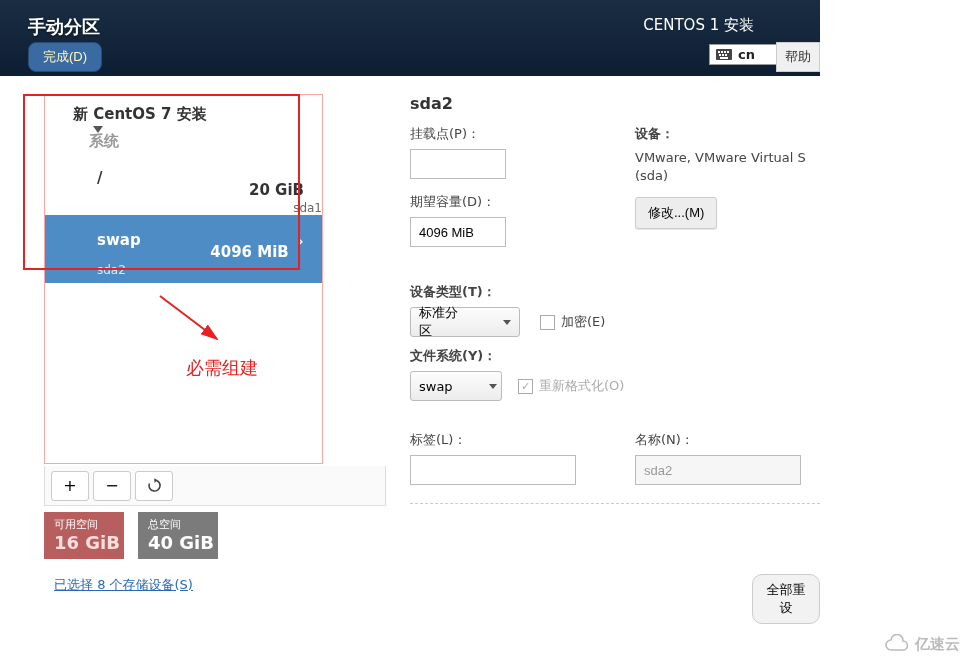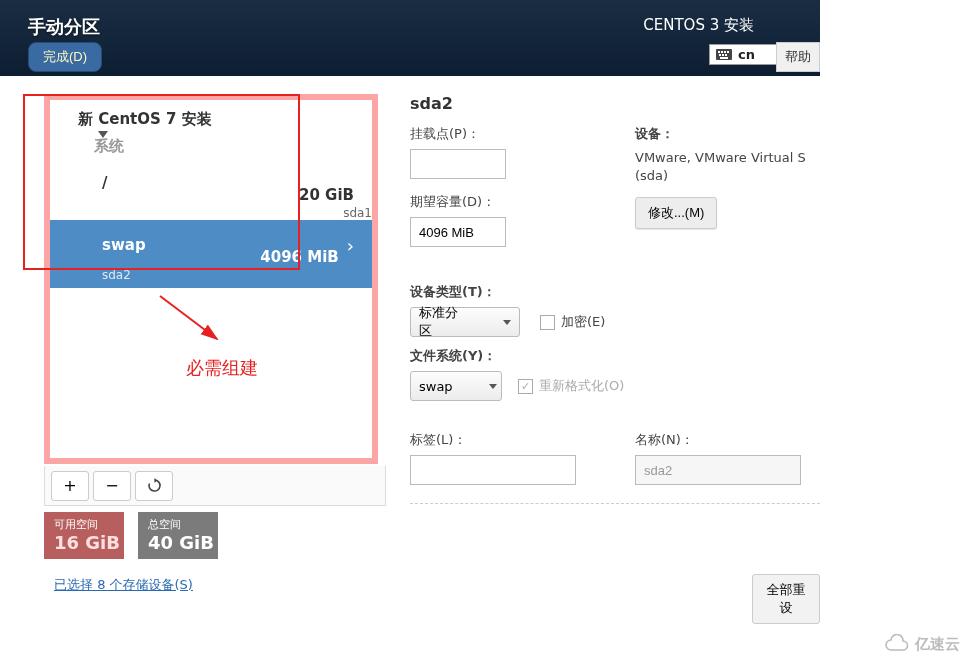--- a/index.html
+++ b/index.html
@@ -9,21 +9,21 @@
 .header-title { position: absolute; left: 28px; top: 15px; font-size: 18px; font-weight: bold; text-shadow: 0 1px 2px rgba(0,0,0,0.6); }
 .done-btn { position: absolute; left: 28px; top: 42px; background: #3a6aa2; color: #fef9c3; border: 1px solid #2a4a72; border-radius: 8px; padding: 5px 14px; font-size: 13px; cursor: pointer; }
 .installer-title { position: absolute; right: 66px; top: 16px; font-size: 15px; }
 .lang-box { position: absolute; right: 42px; top: 44px; background: #fff; border: 1px solid #999; padding: 2px 22px 2px 6px; display: flex; align-items: center; gap: 6px; }
 .kbd-icon svg { display: block; }
 .lang-text { color: #222; font-size: 13px; font-weight: bold; }
 .help-btn { position: absolute; right: 0; top: 42px; background: #f0f0f0; border: 1px solid #ccc; padding: 5px 8px; font-size: 13px; color: #333; cursor: pointer; }
 
 .main { position: absolute; top: 76px; left: 0; width: 820px; height: 534px; background: #fff; }
 
-.left-pane { position: absolute; left: 44px; top: 18px; width: 334px; height: 370px; border: 6px solid #fca5a5; }
+.left-pane { position: absolute; left: 44px; top: 18px; width: 279px; height: 370px; border: 1px solid #fca5a5; }
 .red-box { position: absolute; left: 23px; top: 18px; width: 277px; height: 176px; border: 2px solid #e62121; z-index: 5; pointer-events: none; }
 
 .tree-header { padding: 10px 0 4px 28px; font-size: 15px; font-weight: bold; color: #333; }
 .tree-caret { position: absolute; left: 48px; top: 31px; width: 0; height: 0; border-left: 5px solid transparent; border-right: 5px solid transparent; border-top: 7px solid #555; }
 .tree-system { padding: 4px 0 2px 44px; color: #999; font-size: 15px; font-weight: bold; }
 
 .part-row { display: flex; justify-content: space-between; align-items: center; padding: 4px 18px 4px 52px; }
 .part-name { font-size: 15px; font-weight: bold; color: #333; }
 .part-dev { font-size: 12px; color: #666; padding-left: 52px; margin-top: -2px; text-align: right; }
 .part-size { font-size: 15px; font-weight: bold; color: #333; margin-top: 24px; }
@@ -60,32 +60,32 @@
 
 .dropdown { width: 110px; height: 30px; border: 1px solid #bbb; background: linear-gradient(#fdfdfd,#ececec); border-radius: 3px; display: flex; align-items: center; justify-content: space-between; padding: 0 8px; font-size: 13px; cursor: pointer; gap: 36px; }
 .dd-caret { width: 0; height: 0; border-left: 4px solid transparent; border-right: 4px solid transparent; border-top: 5px solid #555; }
 
 .chk-row { display: flex; align-items: center; gap: 6px; font-size: 13px; color: #444; }
 .chk-row.disabled { color: #aaa; }
 .chk { width: 15px; height: 15px; border: 1px solid #aaa; background: #fff; display: inline-flex; align-items: center; justify-content: center; font-size: 11px; color: #aaa; }
 
 .sep { border-top: 1px dashed #ccc; margin: 18px 0 14px 0; }
 
-.reset-btn { position: absolute; left: 752px; top: 498px; background: #f2f2f2; border: 1px solid #ccc; border-radius: 3px; padding: 6px 10px; font-size: 13px; cursor: pointer; }
+.reset-btn { position: absolute; left: 752px; top: 498px; background: #f2f2f2; border: 1px solid #ccc; border-radius: 10px; padding: 6px 10px; font-size: 13px; cursor: pointer; }
 
 .watermark { position: absolute; right: 6px; bottom: 2px; z-index: 50; pointer-events: none; display: flex; align-items: center; gap: 4px; color: #bbb; font-size: 15px; font-weight: bold; }
 .watermark svg { display: block; }
 </style>
 </head>
 <body>
 
 <div class="header">
   <div class="header-title">手动分区</div>
   <button class="done-btn">完成(D)</button>
-  <div class="installer-title">CENTOS 3 安装</div>
+  <div class="installer-title">CENTOS 1 安装</div>
   <div class="lang-box">
     <span class="kbd-icon">
       <svg width="16" height="11" viewBox="0 0 16 11">
           <rect x="0" y="0" width="16" height="11" fill="#444" rx="1"></rect>
           <rect x="2" y="2" width="2" height="2" fill="#fff"></rect>
           <rect x="5" y="2" width="2" height="2" fill="#fff"></rect>
           <rect x="8" y="2" width="2" height="2" fill="#fff"></rect>
           <rect x="11" y="2" width="2" height="2" fill="#fff"></rect>
           <rect x="3" y="5" width="2" height="2" fill="#fff"></rect>
           <rect x="6" y="5" width="2" height="2" fill="#fff"></rect>

